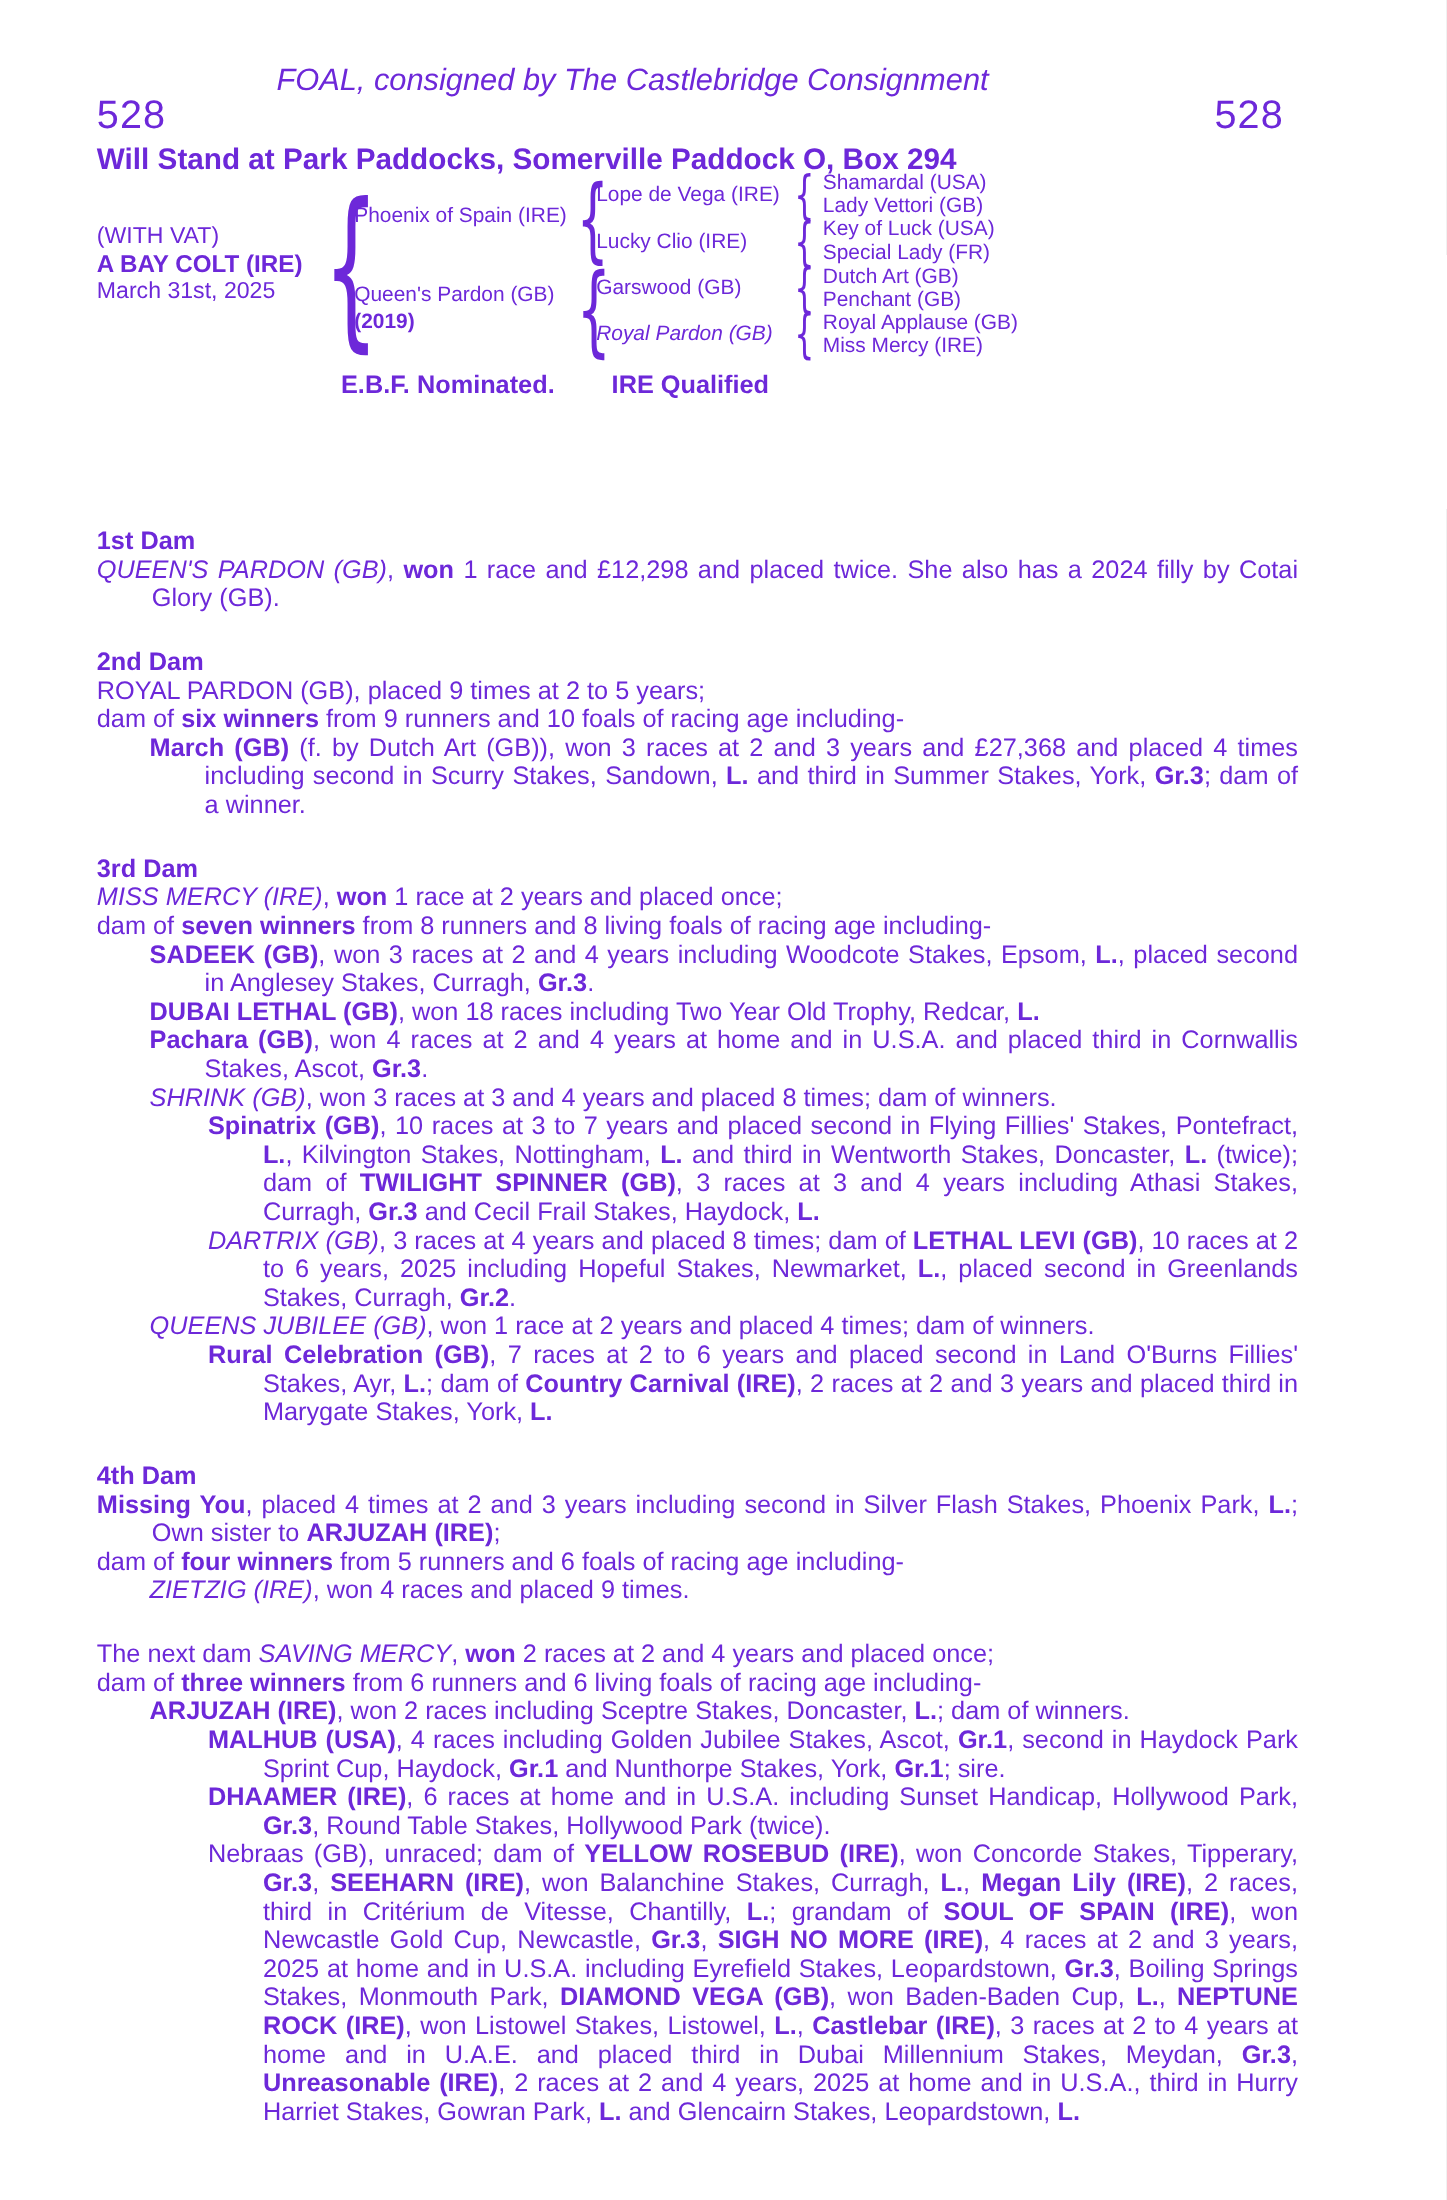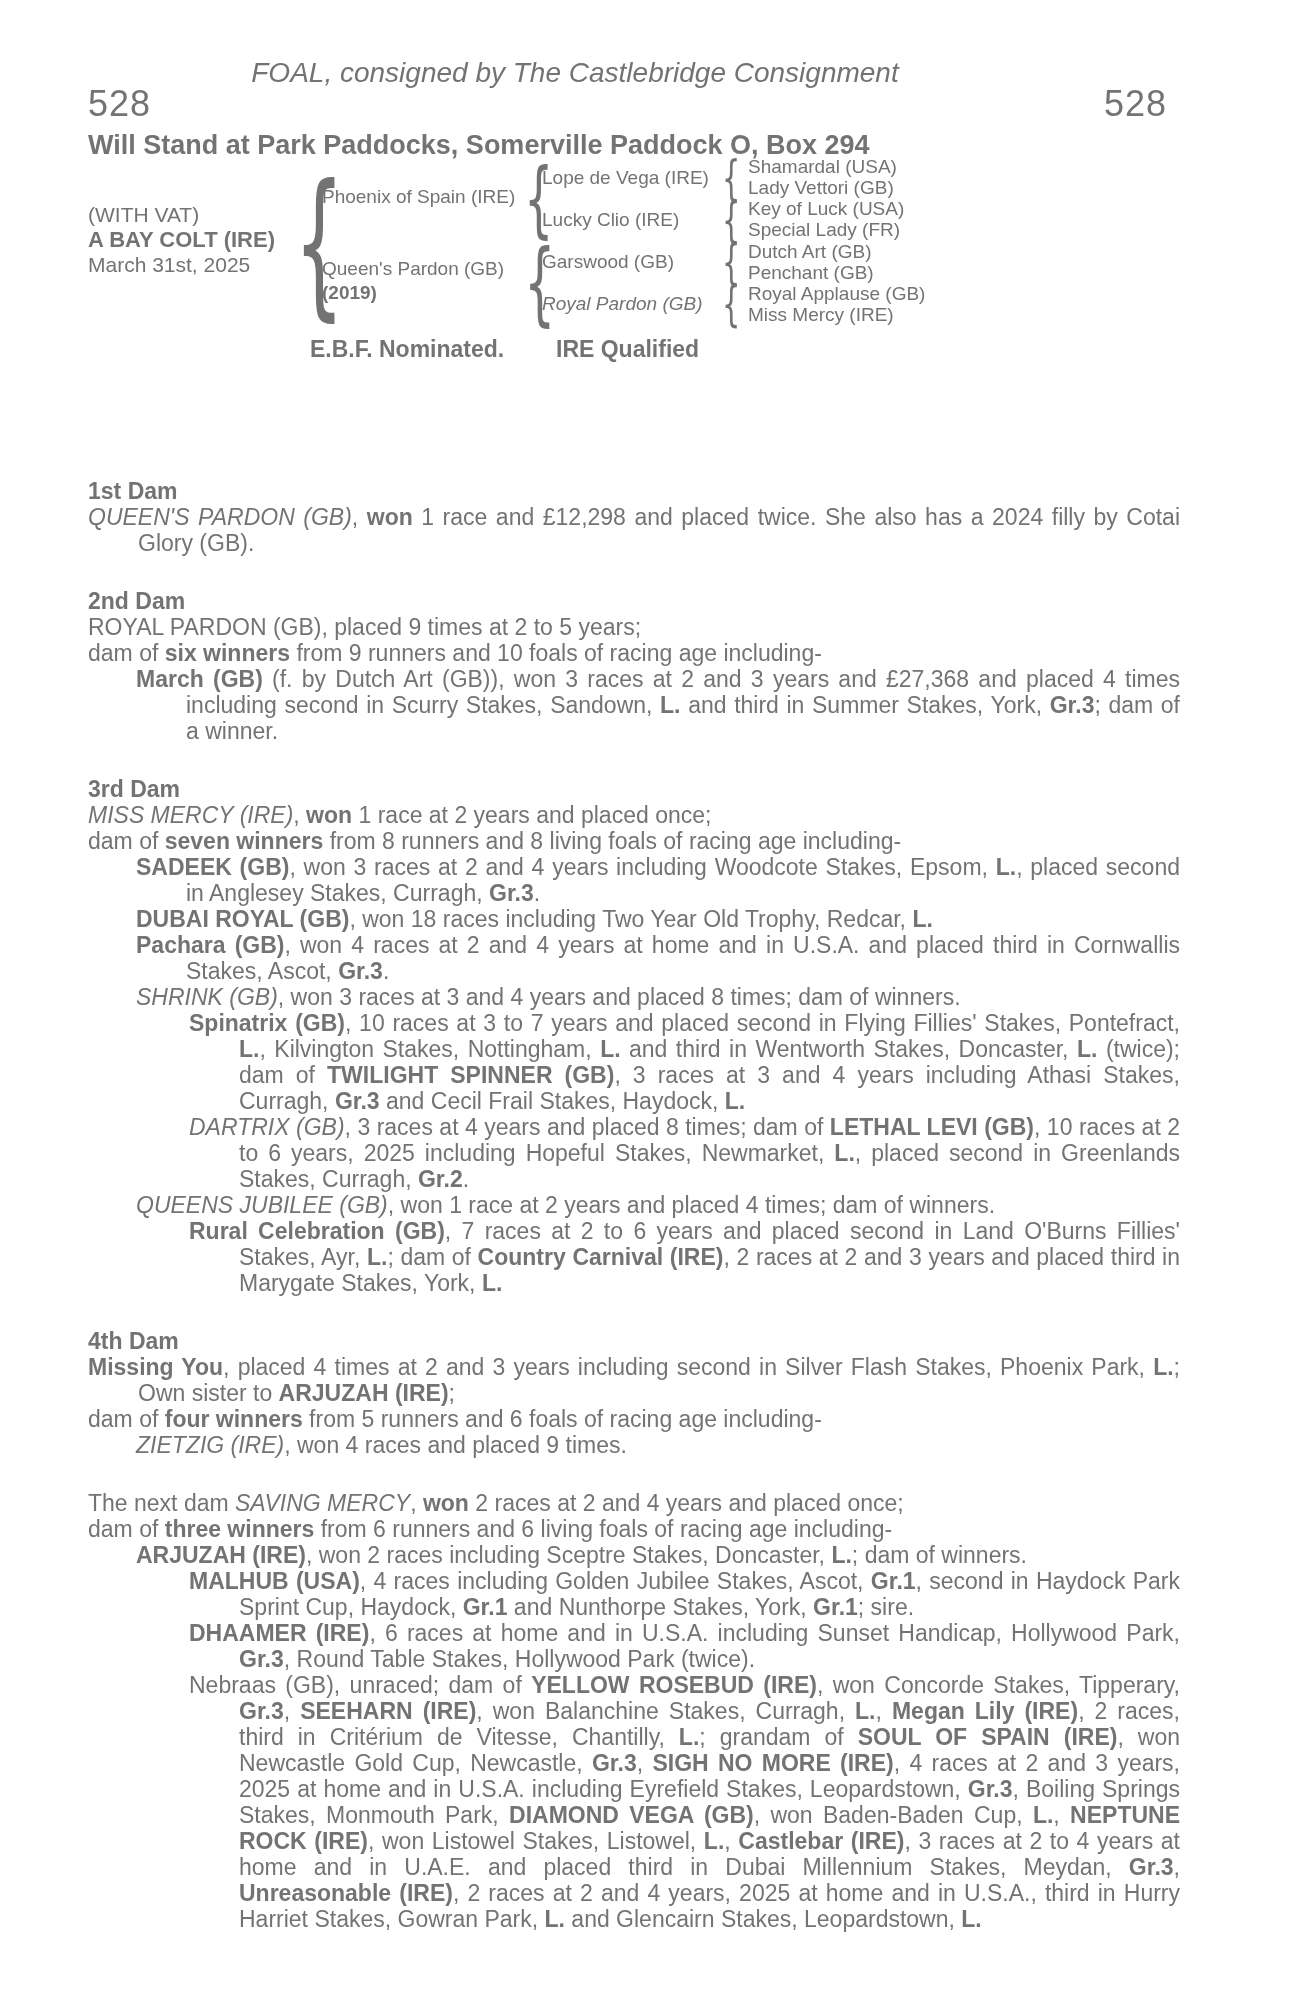--- a/index.html
+++ b/index.html
@@ -1,18 +1,18 @@
 <!DOCTYPE html>
 <html><head>
 <meta charset="utf-8">
 <style>
   html,body{margin:0;padding:0;background:#e8e8e8;}
   .page{
     position:relative;width:1315px;height:2000px;background:#ffffff;
-    margin:0 auto;overflow:hidden;color:#737373;
+    margin:0 auto;overflow:hidden;color:#6d28d9;
     font-family:"Liberation Sans",sans-serif;
   }
   .abs{position:absolute;}
   .consign-title{
     top:58px;left:0;width:1150px;text-align:center;
     font-style:italic;font-size:28px;line-height:30px;
   }
   .lot-number{font-size:36px;font-weight:400;line-height:44px;letter-spacing:1px;}
   .lot-left{left:88px;top:82px;}
   .lot-right{left:1104px;top:82px;}
@@ -98,21 +98,21 @@
         <div class="sec-heading">2nd Dam</div>
         <p class="ind0"><span>ROYAL PARDON (GB), placed 9 times at 2 to 5 years;</span></p>
         <p class="ind0"><span>dam of </span><b>six winners</b><span> from 9 runners and 10 foals of racing age including-</span></p>
         <p class="ind1"><b>March (GB)</b><span> (f. by Dutch Art (GB)), won 3 races at 2 and 3 years and £27,368 and placed 4 times including second in Scurry Stakes, Sandown, </span><b>L.</b><span> and third in Summer Stakes, York, </span><b>Gr.3</b><span>; dam of a winner.</span></p>
       </section>
       <section class="sec">
         <div class="sec-heading">3rd Dam</div>
         <p class="ind0"><i>MISS MERCY (IRE)</i><span>, </span><b>won</b><span> 1 race at 2 years and placed once;</span></p>
         <p class="ind0"><span>dam of </span><b>seven winners</b><span> from 8 runners and 8 living foals of racing age including-</span></p>
         <p class="ind1"><b>SADEEK (GB)</b><span>, won 3 races at 2 and 4 years including Woodcote Stakes, Epsom, </span><b>L.</b><span>, placed second in Anglesey Stakes, Curragh, </span><b>Gr.3</b><span>.</span></p>
-        <p class="ind1"><b>DUBAI ROYAL (GB)</b><span>, won 18 races including Two Year Old Trophy, Redcar, </span><b>L.</b></p>
+        <p class="ind1"><b>DUBAI LETHAL (GB)</b><span>, won 18 races including Two Year Old Trophy, Redcar, </span><b>L.</b></p>
         <p class="ind1"><b>Pachara (GB)</b><span>, won 4 races at 2 and 4 years at home and in U.S.A. and placed third in Cornwallis Stakes, Ascot, </span><b>Gr.3</b><span>.</span></p>
         <p class="ind1"><i>SHRINK (GB)</i><span>, won 3 races at 3 and 4 years and placed 8 times; dam of winners.</span></p>
         <p class="ind2"><b>Spinatrix (GB)</b><span>, 10 races at 3 to 7 years and placed second in Flying Fillies' Stakes, Pontefract, </span><b>L.</b><span>, Kilvington Stakes, Nottingham, </span><b>L.</b><span> and third in Wentworth Stakes, Doncaster, </span><b>L.</b><span> (twice); dam of </span><b>TWILIGHT SPINNER (GB)</b><span>, 3 races at 3 and 4 years including Athasi Stakes, Curragh, </span><b>Gr.3</b><span> and Cecil Frail Stakes, Haydock, </span><b>L.</b></p>
         <p class="ind2"><i>DARTRIX (GB)</i><span>, 3 races at 4 years and placed 8 times; dam of </span><b>LETHAL LEVI (GB)</b><span>, 10 races at 2 to 6 years, 2025 including Hopeful Stakes, Newmarket, </span><b>L.</b><span>, placed second in Greenlands Stakes, Curragh, </span><b>Gr.2</b><span>.</span></p>
         <p class="ind1"><i>QUEENS JUBILEE (GB)</i><span>, won 1 race at 2 years and placed 4 times; dam of winners.</span></p>
         <p class="ind2"><b>Rural Celebration (GB)</b><span>, 7 races at 2 to 6 years and placed second in Land O'Burns Fillies' Stakes, Ayr, </span><b>L.</b><span>; dam of </span><b>Country Carnival (IRE)</b><span>, 2 races at 2 and 3 years and placed third in Marygate Stakes, York, </span><b>L.</b></p>
       </section>
       <section class="sec">
         <div class="sec-heading">4th Dam</div>
         <p class="ind0"><b>Missing You</b><span>, placed 4 times at 2 and 3 years including second in Silver Flash Stakes, Phoenix Park, </span><b>L.</b><span>; Own sister to </span><b>ARJUZAH (IRE)</b><span>;</span></p>

